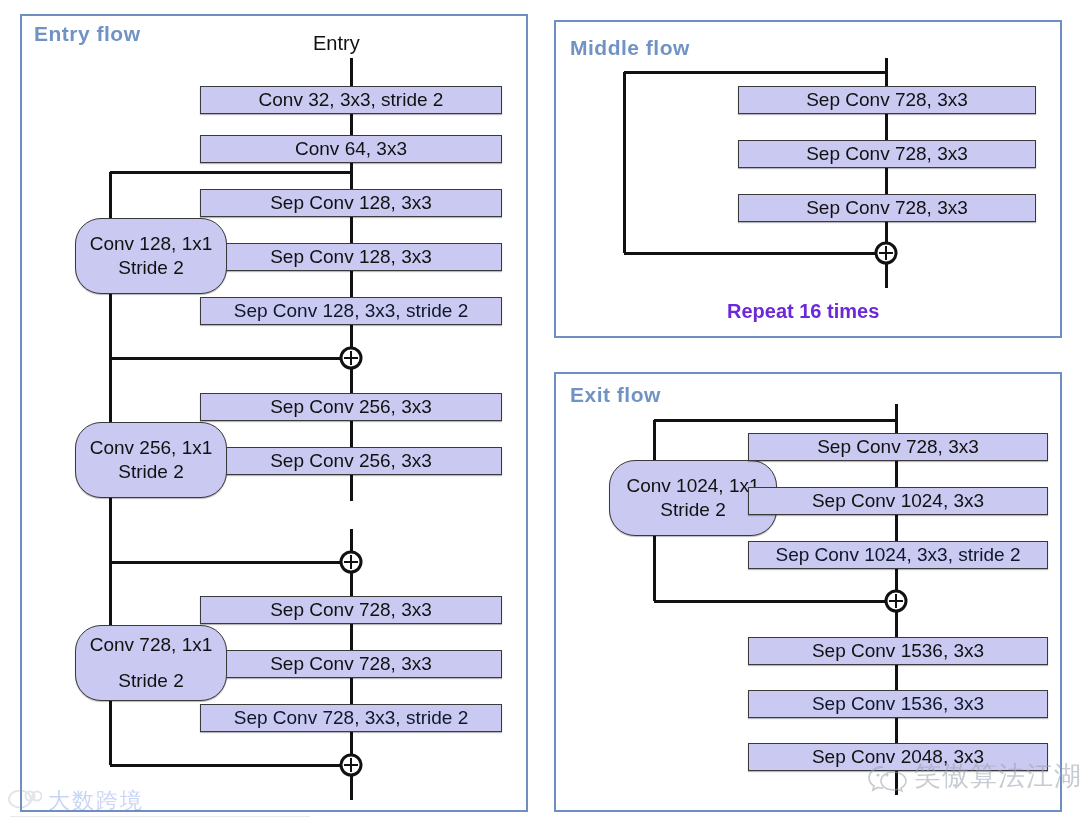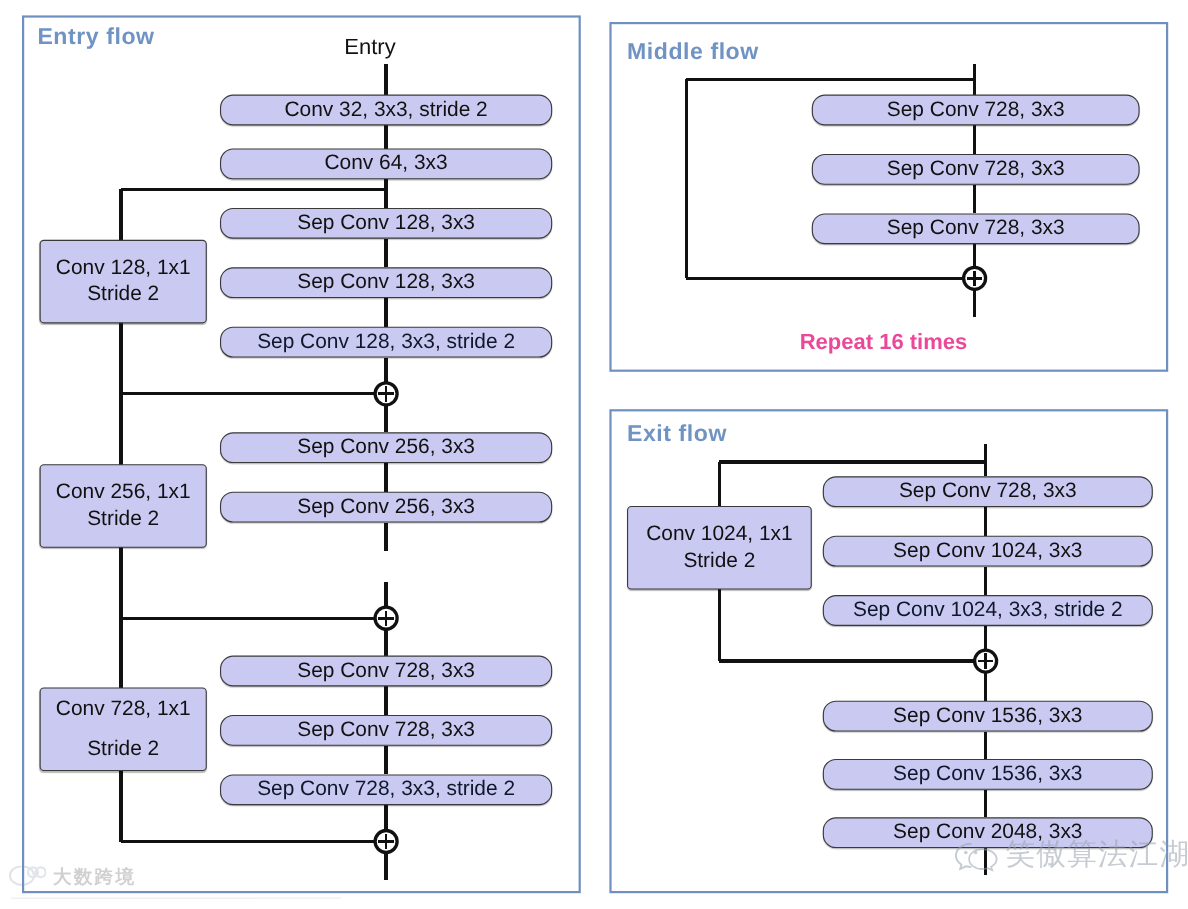--- a/index.html
+++ b/index.html
@@ -46,69 +46,70 @@
     inset: 0;
     pointer-events: none;
   }
 
   
   .block {
     position: absolute;
     box-sizing: border-box;
     background: #c9c9f2;
     border: 1px solid #3a3a3a;
-    border-radius: 12px;
+    border-radius: 0;
     color: #111111;
     font-size: 19px;
     line-height: 1.15;
     display: flex;
     align-items: center;
     justify-content: center;
     text-align: center;
     white-space: nowrap;
     box-shadow: 0 1px 1px rgba(0,0,0,0.28);
   }
   .block.orange { color: #0f172a; }
   .block.skipbox {
-    border-radius: 4px;
+    border-radius: 26px;
     flex-direction: column;
     white-space: normal;
     line-height: 1.28;
+    margin-left: 39px;
   }
 
   
   .freetext {
     position: absolute;
     font-size: 20px;
     color: #111111;
     white-space: nowrap;
   }
   .repeat-label {
     position: absolute;
     font-size: 20px;
     font-weight: bold;
-    color: #ec4899;
+    color: #6d28d9;
     white-space: nowrap;
   }
 
   
   .watermark {
     position: absolute;
     opacity: 0.30;
     color: #7b8aa0;
     white-space: nowrap;
     pointer-events: none;
   }
   #wm-left {
     left: 8px; top: 786px;
-    font-size: 17px;
-    font-weight: bold;
+    font-size: 22px;
+    font-weight: normal;
     letter-spacing: 2px;
     opacity: 0.24;
-    color: #404040;
+    color: #1d4ed8;
   }
   #wm-left .wm-line {
     position: absolute;
     left: 2px;
     top: 30px;
     width: 300px;
     height: 1px;
     background: #9aa8bc;
   }
   #wm-right {

